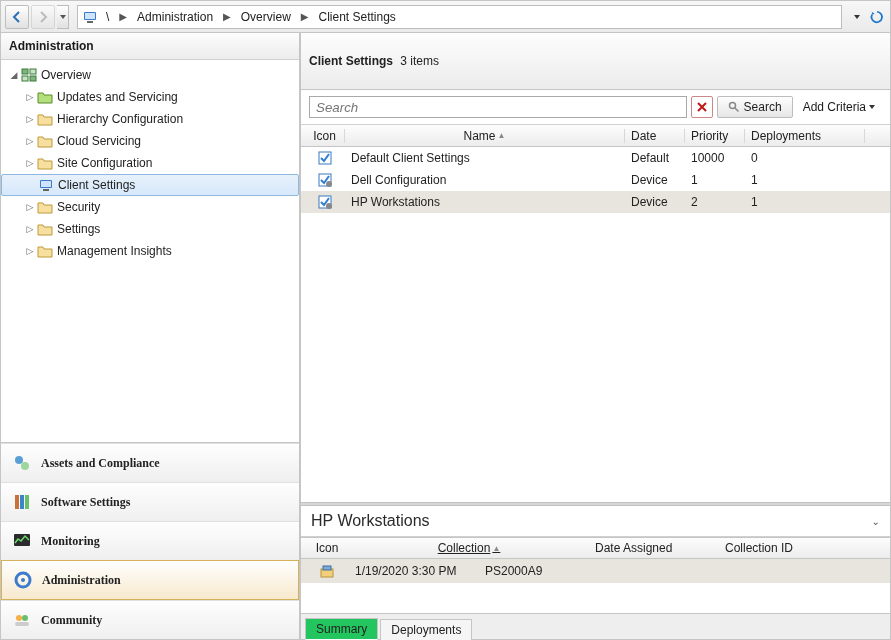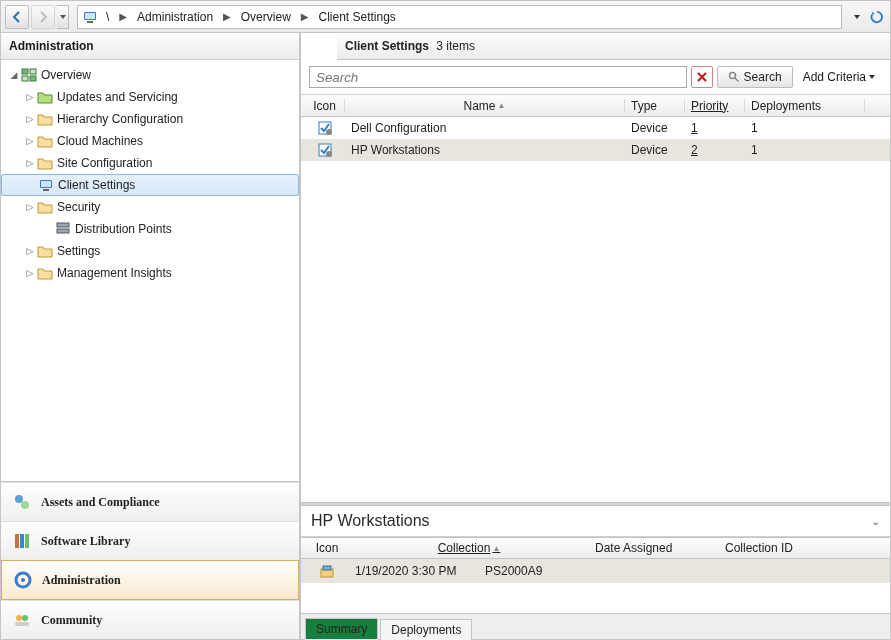--- a/index.html
+++ b/index.html
@@ -97,24 +97,23 @@
   .wunderbar-item.active {
     background:linear-gradient(#fff,#f7e9cc);
     border:1px solid #d6b15a;
   }
   .wicon { width:22px;height:22px;display:flex;align-items:center;justify-content:center;}
   
   .rightpane {
     flex:1; display:flex; flex-direction:column; min-width:0;
   }
   .list-header {
-    padding:6px 8px;
+    padding:21px 8px;
     border-bottom:1px solid #c5c5c5;
     background:linear-gradient(#fdfdfd,#ececec);
-    margin-left:36px;
   }
   .list-header b { font-weight:bold;}
   .searchrow {
     display:flex; align-items:center; gap:4px;
     padding:6px 8px;
   }
   .searchbox {
     flex:1; height:22px;
     border:1px solid #a9a9a9;
     padding:2px 6px;
@@ -154,21 +153,21 @@
     position:relative;
   }
   .grid-head .col { border-right:1px solid #d8d8d8; font-weight:normal;}
   .grid-row.sel {
     background:#e8e5de;
   }
   .col { padding:0 6px; overflow:hidden; white-space:nowrap; text-overflow:ellipsis; display:flex;align-items:center;}
   .c-icon { width:40px; justify-content:center;}
   .c-name { width:280px; }
   .c-type { width:60px; }
-  .c-prio { width:60px;text-decoration:underline; }
+  .c-prio { width:60px; }
   .c-depl { width:120px; }
   .spacer-grid { flex:1; }
   .splitter {
     height:4px; background:#d8d8d8; cursor:row-resize;
     border-top:1px solid #c0c0c0;border-bottom:1px solid #c0c0c0;
   }
   .detail-header {
     padding:6px 10px;
     font-size:14px; font-family:"Segoe UI Light","Segoe UI",sans-serif;
     color:#2a2a2a;
@@ -191,21 +190,21 @@
     padding:3px 10px;
     border:1px solid #c5c5c5;
     border-bottom:none;
     background:#f5f5f5;
     margin-right:2px;
     position:relative;
     top:1px;
     font-size:12px;
   }
   .tab.active {
-    background:#15803d;
+    background:#22c55e;
     border-bottom:1px solid #fff;
     z-index:2;
   }
   .sort-asc { font-size:8px;color:#888; margin-left:2px;}
   svg { display:block; }
 </style>
 </head>
 <body>
 
 <div class="app">
@@ -293,21 +292,21 @@
             </span>
           <span class="tlabel">Hierarchy Configuration</span>
         </div>
         <div class="tree-item lvl1">
           <span class="expander">▷</span>
           <span class="ticon">
               <svg width="16" height="16" viewBox="0 0 16 16">
                 <path d="M1 4h5l1 2h8v8H1z" fill="#f7df9f" stroke="#bd9a3b"></path>
               </svg>
             </span>
-          <span class="tlabel">Cloud Machines</span>
+          <span class="tlabel">Cloud Servicing</span>
         </div>
         <div class="tree-item lvl1">
           <span class="expander">▷</span>
           <span class="ticon">
               <svg width="16" height="16" viewBox="0 0 16 16">
                 <path d="M1 4h5l1 2h8v8H1z" fill="#f7df9f" stroke="#bd9a3b"></path>
               </svg>
             </span>
           <span class="tlabel">Site Configuration</span>
         </div>
@@ -323,30 +322,20 @@
           <span class="tlabel">Client Settings</span>
         </div>
         <div class="tree-item lvl1">
           <span class="expander">▷</span>
           <span class="ticon">
               <svg width="16" height="16" viewBox="0 0 16 16">
                 <path d="M1 4h5l1 2h8v8H1z" fill="#f7df9f" stroke="#bd9a3b"></path>
               </svg>
             </span>
           <span class="tlabel">Security</span>
-        </div>
-        <div class="tree-item lvl2">
-          <span class="expander"></span>
-          <span class="ticon">
-              <svg width="16" height="16" viewBox="0 0 16 16">
-                <rect x="2" y="2" width="12" height="4" fill="#9aa" stroke="#556"></rect>
-                <rect x="2" y="8" width="12" height="4" fill="#9aa" stroke="#556"></rect>
-              </svg>
-            </span>
-          <span class="tlabel">Distribution Points</span>
         </div>
         <div class="tree-item lvl1">
           <span class="expander">▷</span>
           <span class="ticon">
               <svg width="16" height="16" viewBox="0 0 16 16">
                 <path d="M1 4h5l1 2h8v8H1z" fill="#f7df9f" stroke="#bd9a3b"></path>
               </svg>
             </span>
           <span class="tlabel">Settings</span>
         </div>
@@ -372,21 +361,30 @@
           <span>Assets and Compliance</span>
         </div>
         <div class="wunderbar-item">
           <span class="wicon">
               <svg width="20" height="20" viewBox="0 0 20 20">
                 <rect x="3" y="3" width="4" height="14" fill="#c9713a"></rect>
                 <rect x="8" y="3" width="4" height="14" fill="#3a86c9"></rect>
                 <rect x="13" y="3" width="4" height="14" fill="#6bbf6b"></rect>
               </svg>
             </span>
-          <span>Software Library</span>
+          <span>Software Settings</span>
+        </div>
+        <div class="wunderbar-item">
+          <span class="wicon">
+              <svg width="20" height="20" viewBox="0 0 20 20">
+                <rect x="2" y="3" width="16" height="12" rx="1" fill="#2b2b2b"></rect>
+                <polyline points="3,12 6,8 9,10 13,5 17,9" stroke="#6bdc6b" fill="none" stroke-width="1.5"></polyline>
+              </svg>
+            </span>
+          <span>Monitoring</span>
         </div>
         <div class="wunderbar-item active">
           <span class="wicon">
               <svg width="20" height="20" viewBox="0 0 20 20">
                 <circle cx="10" cy="10" r="7" fill="none" stroke="#3d7bce" stroke-width="3"></circle>
                 <circle cx="10" cy="10" r="2" fill="#3d7bce"></circle>
               </svg>
             </span>
           <span>Administration</span>
         </div>
@@ -430,23 +428,35 @@
         </div>
       </div>
 
       <div class="grid" style="flex:1; display:flex; flex-direction:column;">
         <div class="grid-row grid-head">
           <div class="col c-icon">Icon</div>
           <div class="col c-name" style="justify-content:center;">
             <span>Name</span>
               <span class="sort-asc">▲</span>
           </div>
-          <div class="col c-type">Type</div>
+          <div class="col c-type">Date</div>
           <div class="col c-prio">Priority</div>
           <div class="col c-depl">Deployments</div>
+        </div>
+        <div class="grid-row">
+          <div class="col c-icon">
+              <svg width="16" height="16" viewBox="0 0 16 16">
+                <rect x="2" y="2" width="12" height="12" fill="#fff" stroke="#3a7ac0"></rect>
+                <path d="M4 8 L7 11 L12 4" stroke="#2d7dd2" stroke-width="2" fill="none"></path>
+              </svg>
+            </div>
+          <div class="col c-name">Default Client Settings</div>
+          <div class="col c-type">Default</div>
+          <div class="col c-prio">10000</div>
+          <div class="col c-depl">0</div>
         </div>
         <div class="grid-row">
           <div class="col c-icon">
               <svg width="16" height="16" viewBox="0 0 16 16">
                 <rect x="2" y="2" width="12" height="12" fill="#fff" stroke="#3a7ac0"></rect>
                 <path d="M4 8 L7 11 L12 4" stroke="#2d7dd2" stroke-width="2" fill="none"></path>
                 <circle cx="12" cy="12" r="3" fill="#888"></circle>
               </svg>
             </div>
           <div class="col c-name">Dell Configuration</div>

